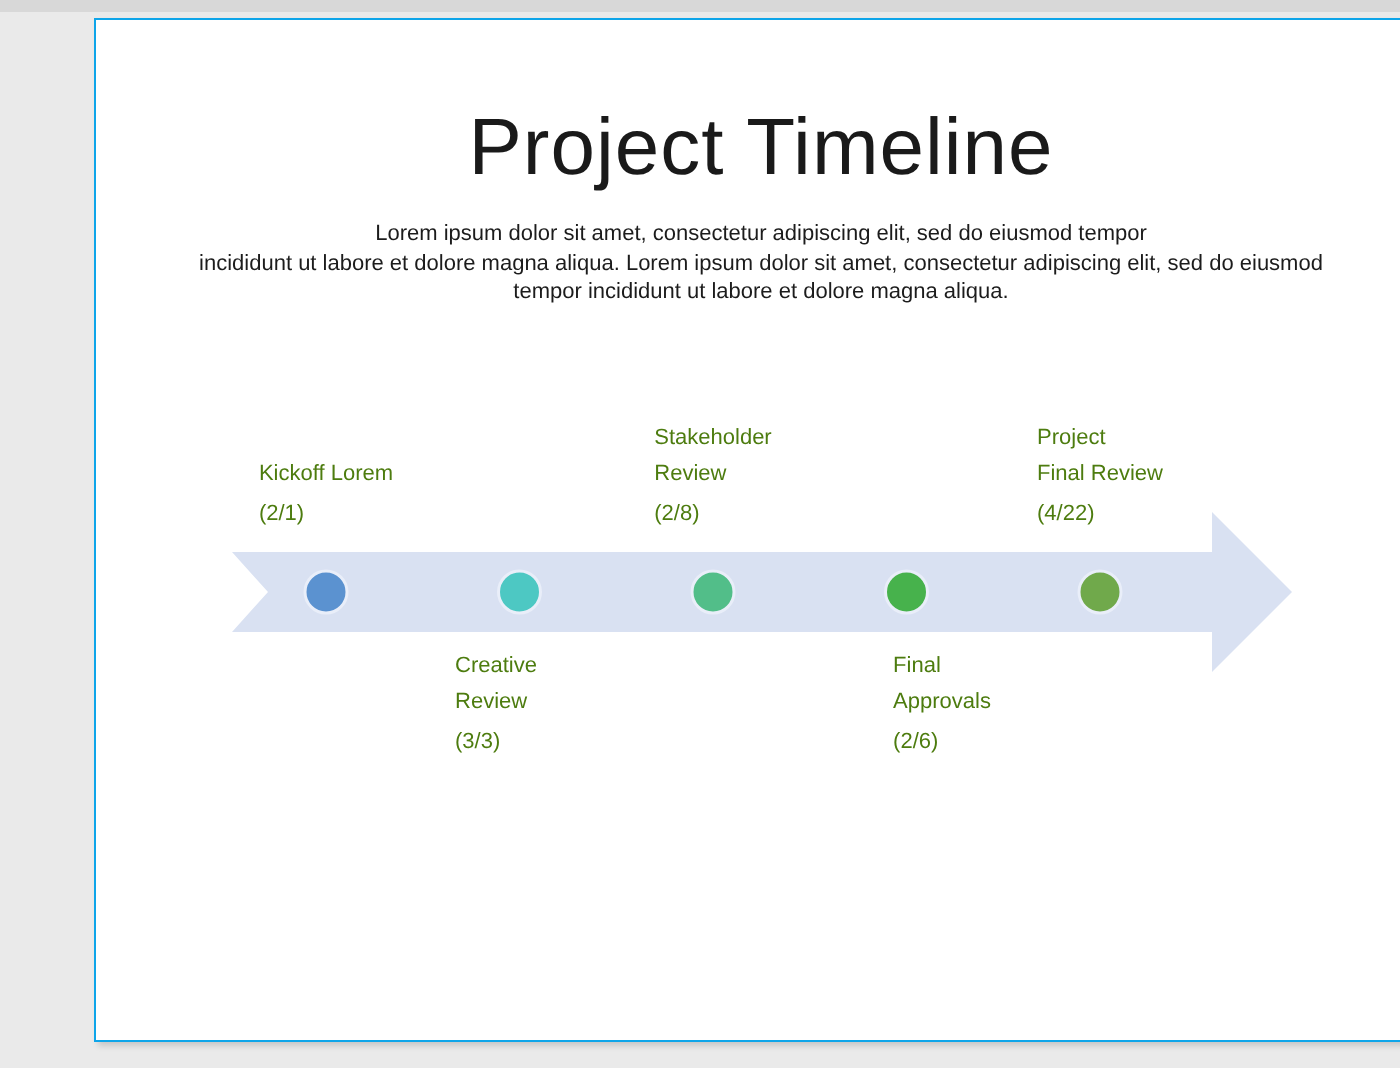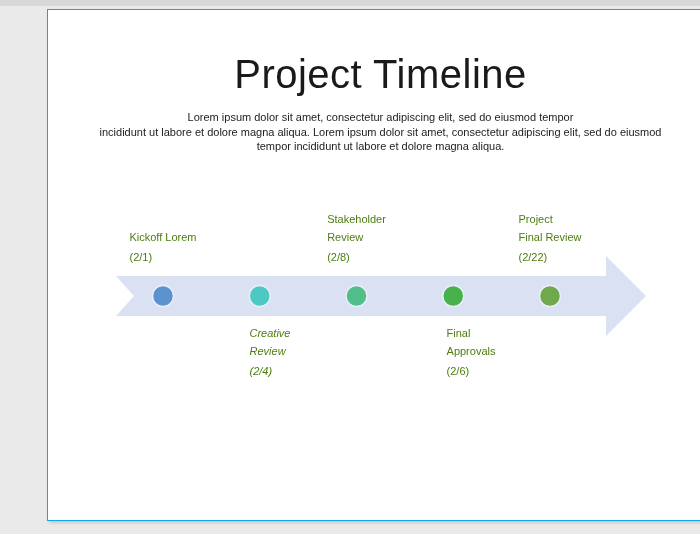--- a/index.html
+++ b/index.html
@@ -80,33 +80,33 @@
       <circle cx="211.75" cy="286" r="10.5" fill="#4dc8c3" stroke="#e9eef9" stroke-width="1.5"></circle>
       <circle cx="308.5" cy="286" r="10.5" fill="#52be89" stroke="#e9eef9" stroke-width="1.5"></circle>
       <circle cx="405.25" cy="286" r="10.5" fill="#47b24c" stroke="#e9eef9" stroke-width="1.5"></circle>
       <circle cx="502" cy="286" r="10.5" fill="#70a94b" stroke="#e9eef9" stroke-width="1.5"></circle>
     </svg>
 
 <div class="milestone-label above" style="left: 115px;">
       <div>Kickoff Lorem</div>
       <div class="date-line">(2/1)</div>
     </div>
-    <div class="milestone-label below" style="left: 222px; font-style: italic;">
+    <div class="milestone-label below" style="left: 200px;">
       <div>Creative</div>
       <div>Review</div>
-      <div class="date-line">(2/4)</div>
+      <div class="date-line">(3/3)</div>
     </div>
     <div class="milestone-label above" style="left: 308.5px;">
       <div>Stakeholder</div>
       <div>Review</div>
       <div class="date-line">(2/8)</div>
     </div>
     <div class="milestone-label below" style="left: 423px;">
       <div>Final</div>
       <div>Approvals</div>
       <div class="date-line">(2/6)</div>
     </div>
     <div class="milestone-label above" style="left: 502px;">
       <div>Project</div>
       <div>Final Review</div>
-      <div class="date-line">(2/22)</div>
+      <div class="date-line">(4/22)</div>
     </div>
   </div>
 
 </body></html>

